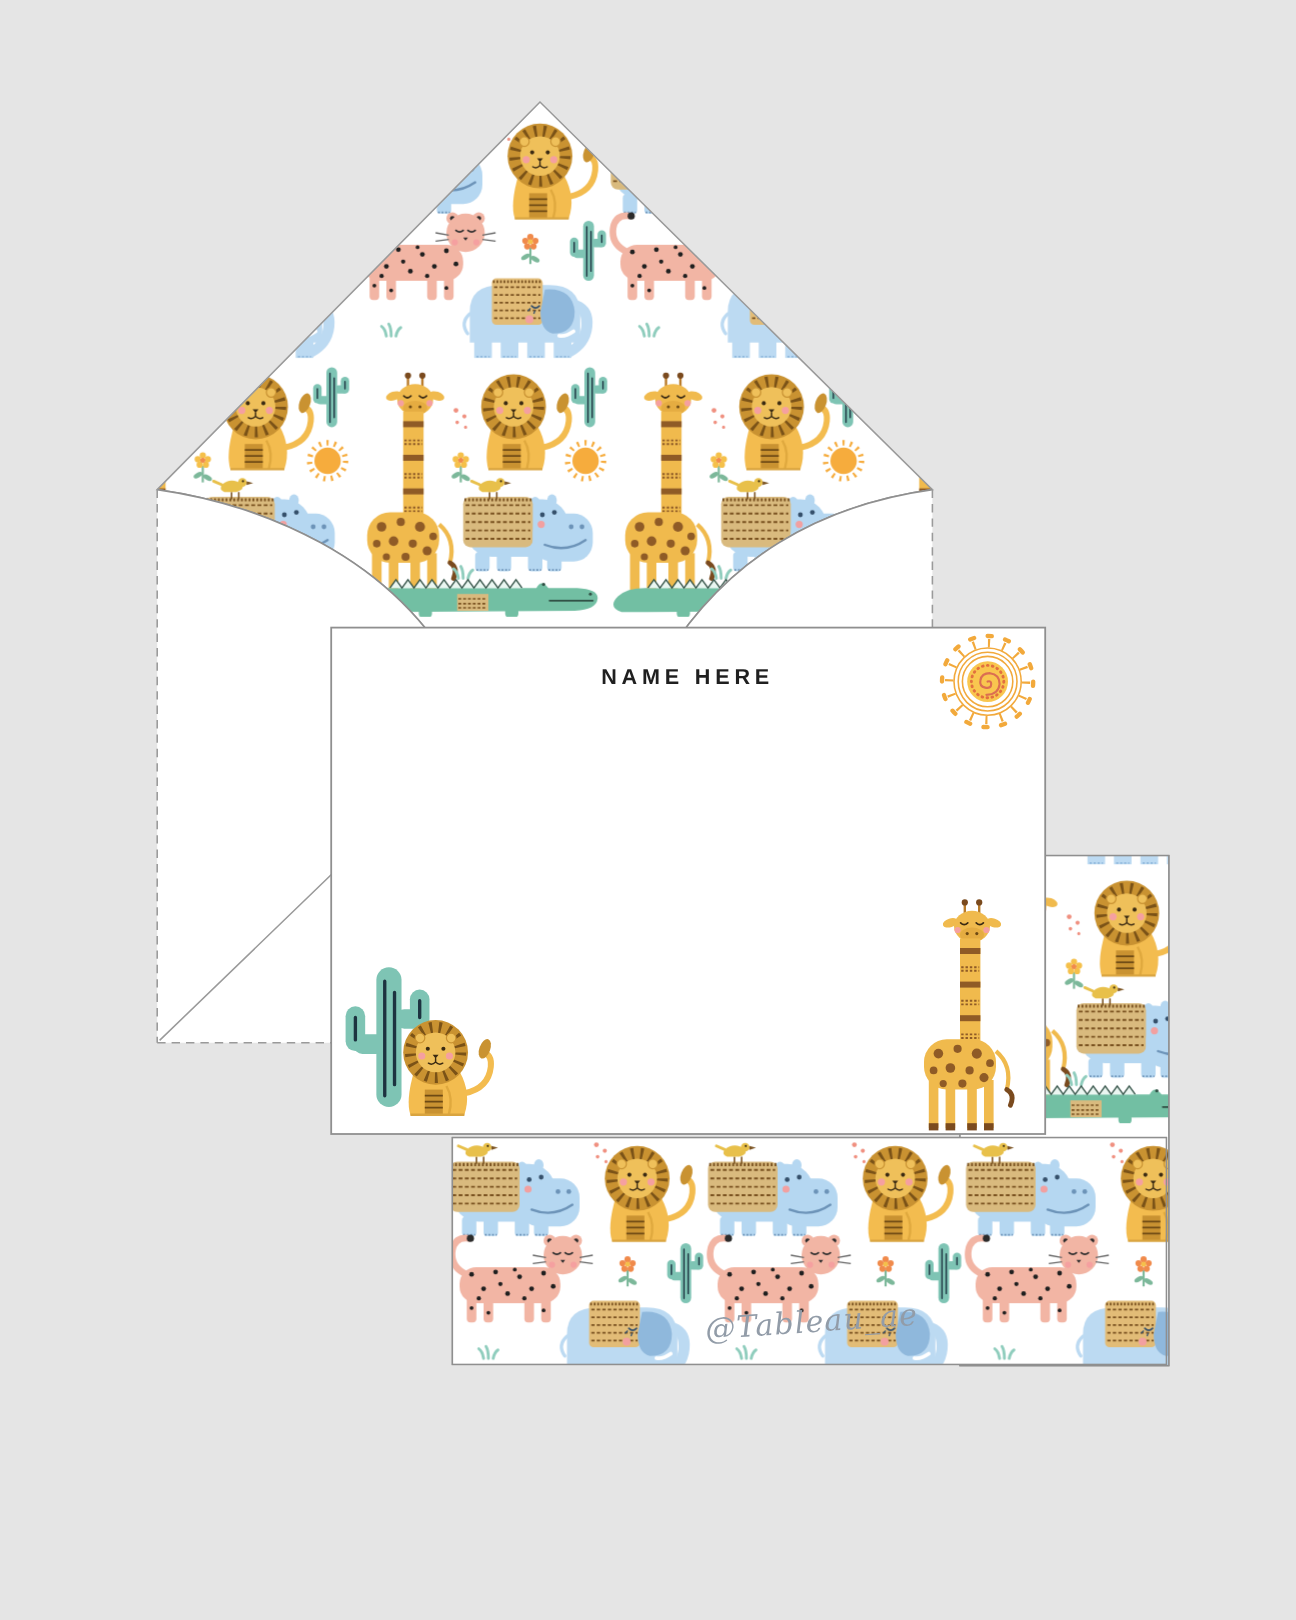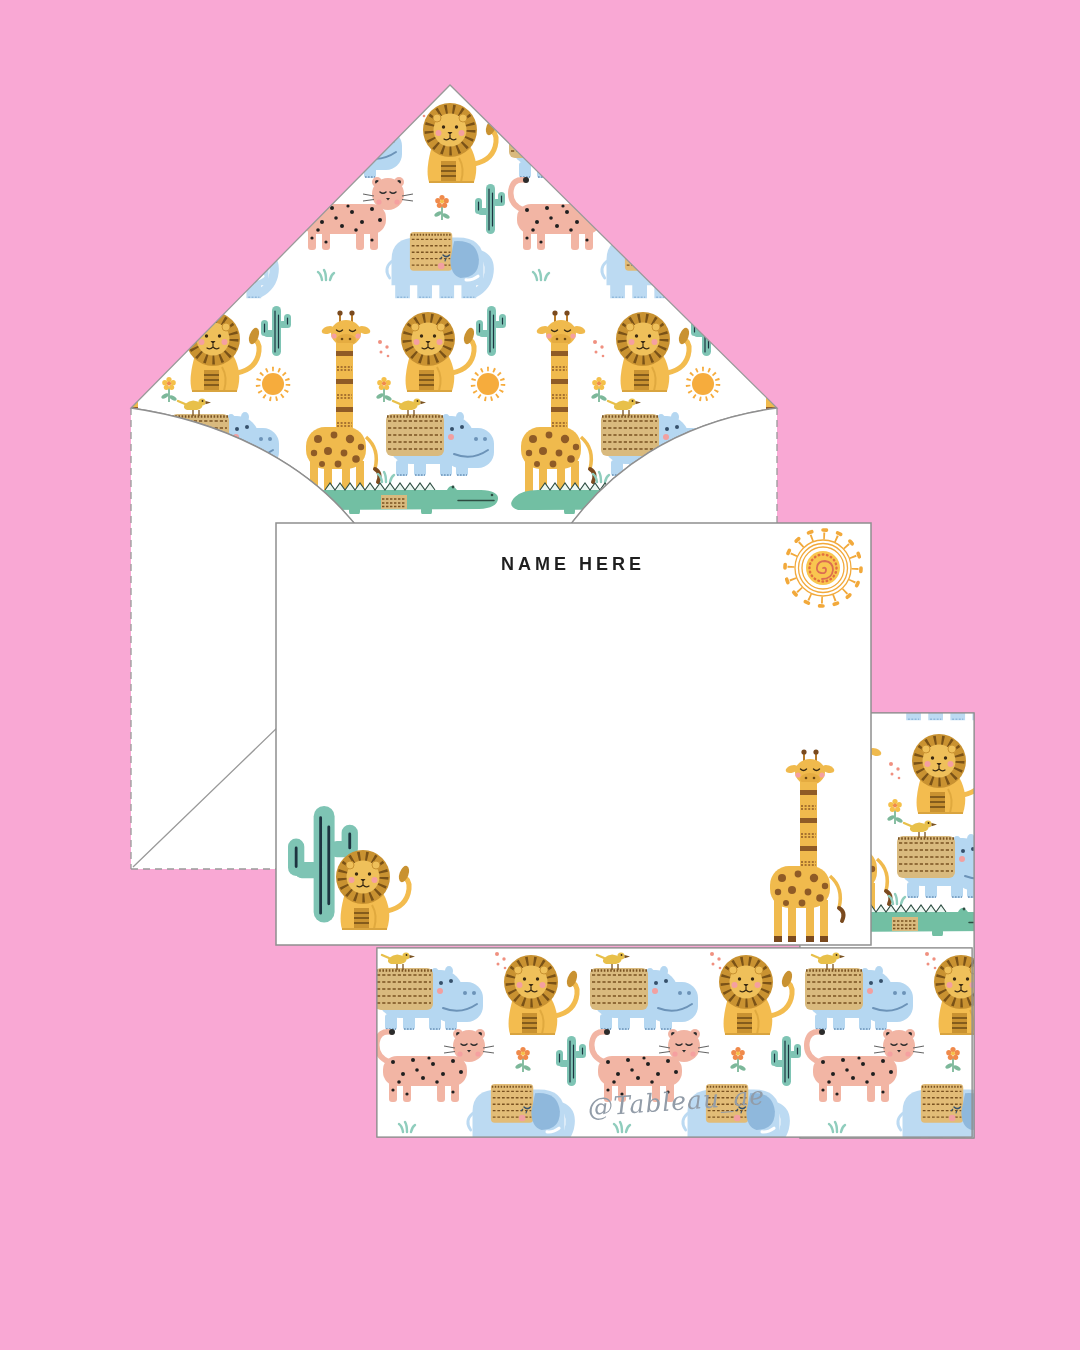--- a/index.html
+++ b/index.html
@@ -1,16 +1,16 @@
 <!DOCTYPE html>
 <html><head>
 <meta charset="utf-8">
 <style>
   html,body{margin:0;padding:0;background:#ffffff;}
-  .canvas{position:relative;width:1080px;height:1350px;background:#f9a8d4;overflow:hidden;
+  .canvas{position:relative;width:1080px;height:1350px;background:#e5e5e5;overflow:hidden;
           font-family:"Liberation Sans",sans-serif;}
   svg{display:block;}
   .name-text{font-family:"Liberation Sans",sans-serif;font-weight:bold;font-size:18px;
              letter-spacing:4px;fill:#1f1f1f;}
   .watermark-text{font-family:"DejaVu Serif",serif;font-style:italic;font-size:25px;
                   letter-spacing:1px;fill:#929CA8;}
 </style>
 </head>
 <body>
 

